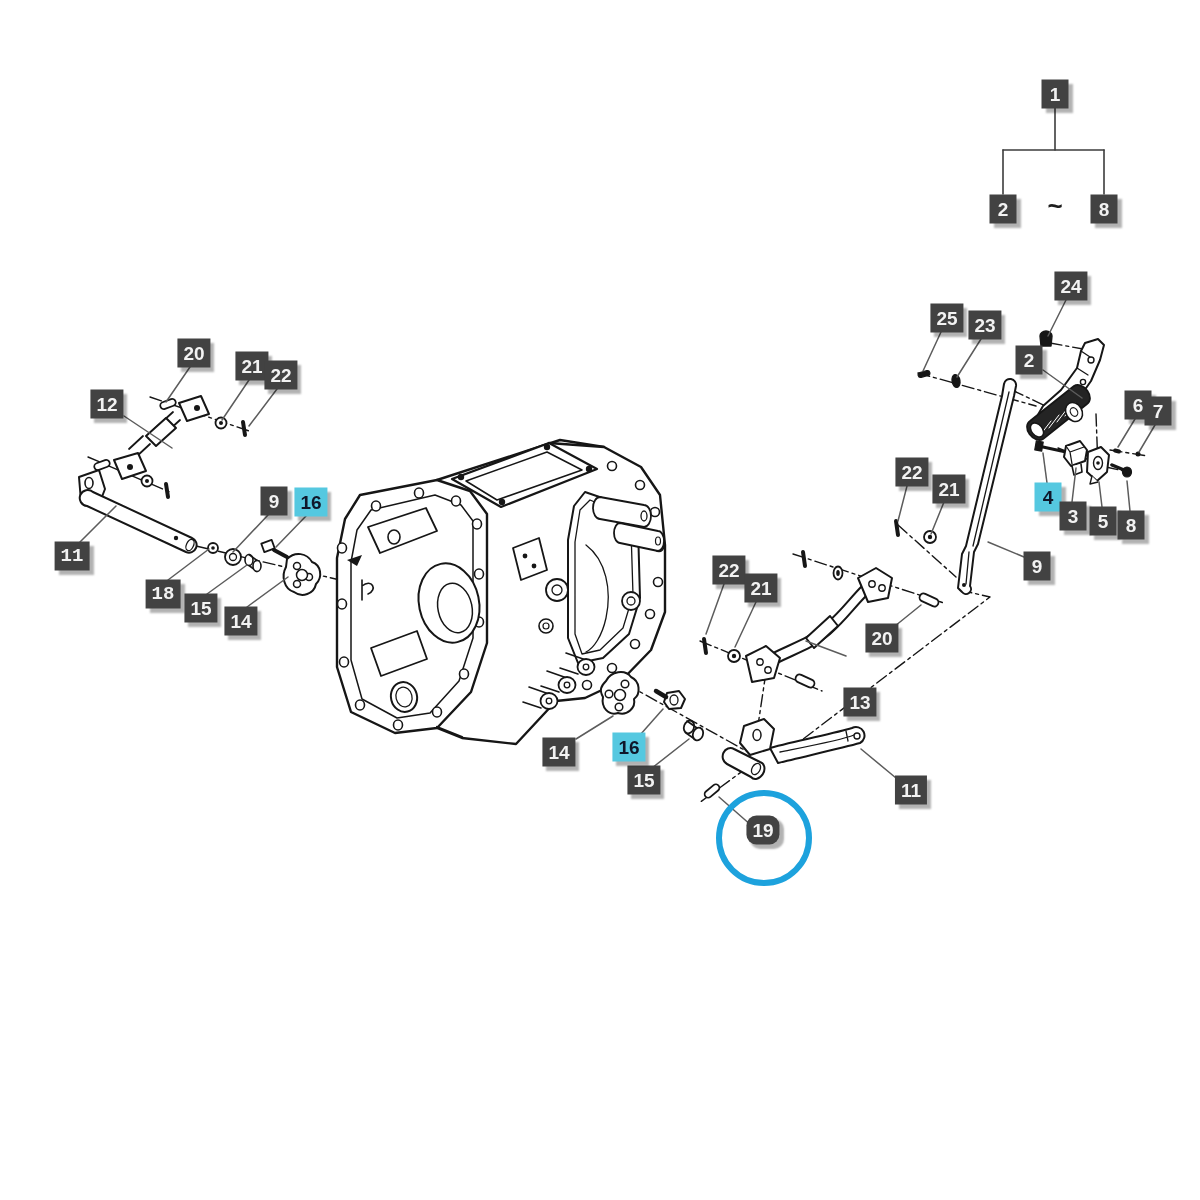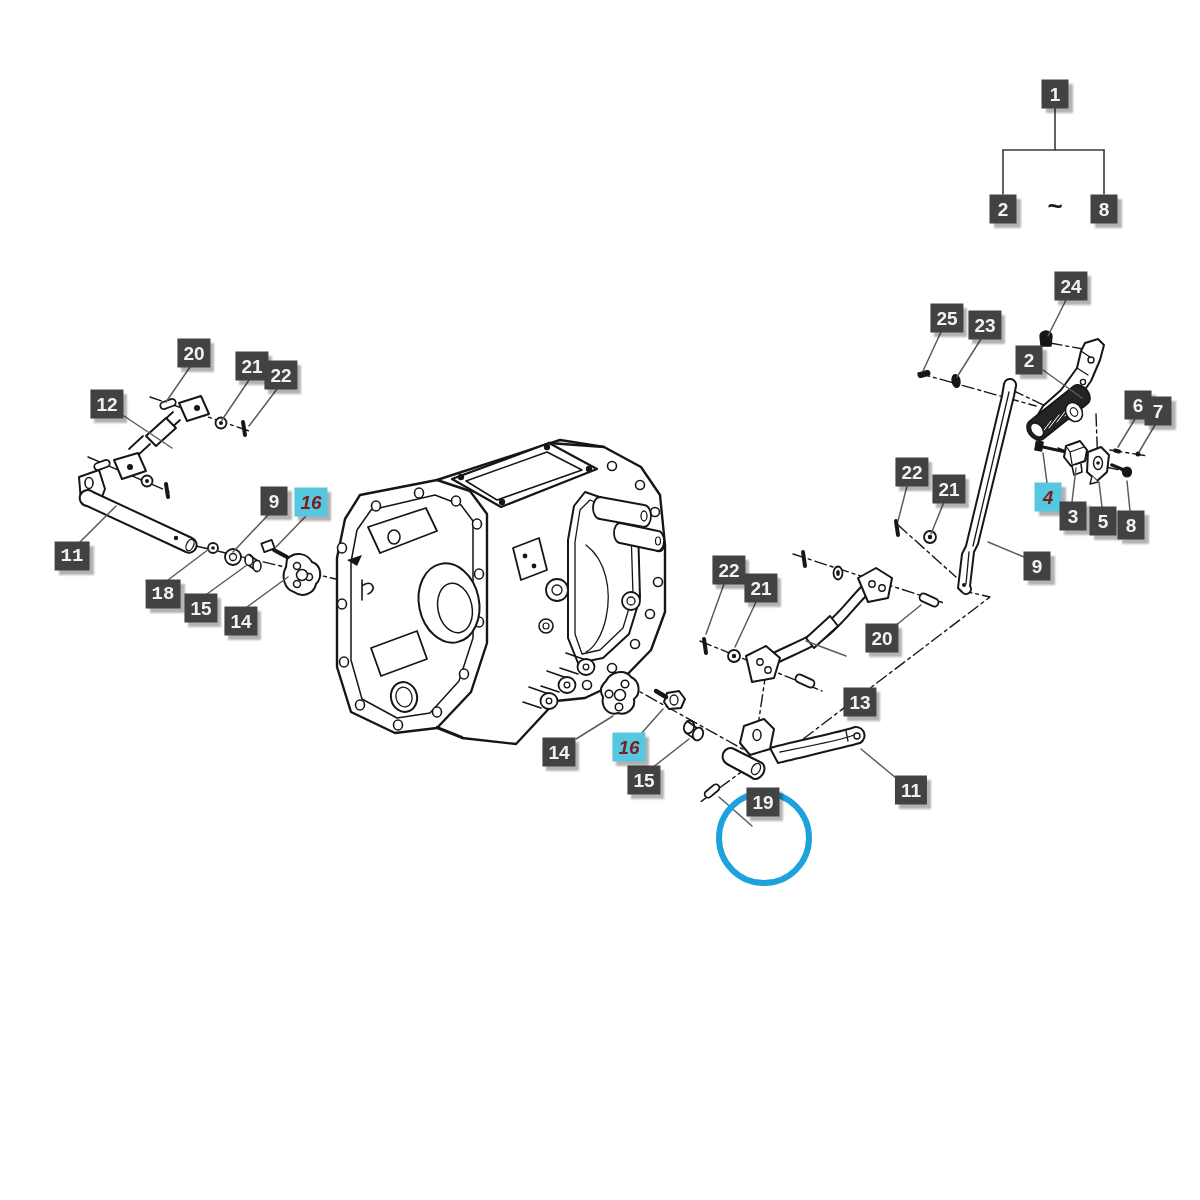--- a/index.html
+++ b/index.html
@@ -14,21 +14,21 @@
     font-weight:bold;
     font-size:19px;
     line-height:25px;
     padding:2px 6px;
     min-width:15px;
     text-align:center;
     box-shadow:4px 4px 2px rgba(0,0,0,0.30);
     letter-spacing:0px;
     user-select:none;
   }
-  .part-label.cyan{background:#55c8e0;color:#7f1d1d;font-style:italic;}
+  .part-label.cyan{background:#55c8e0;color:#0f172a;}
   .tilde{
     position:absolute;
     transform:translate(-50%,-50%);
     color:#1d1d1d;
     font-weight:bold;
     font-size:26px;
     background:transparent;
   }
 </style>
 </head>
@@ -337,21 +337,21 @@
       <div class="part-label" style="left: 1103px; top: 521px;">5</div>
       <div class="part-label" style="left: 1131px; top: 525px;">8</div>
       <div class="part-label" style="left: 1037px; top: 566px;">9</div>
       <div class="part-label" style="left: 912px; top: 472px;">22</div>
       <div class="part-label" style="left: 949px; top: 489px;">21</div>
       <div class="part-label" style="left: 882px; top: 638px;">20</div>
       <div class="part-label" style="left: 860px; top: 668px; margin-top: 34px;">13</div>
       <div class="part-label" style="left: 729px; top: 570px;">22</div>
       <div class="part-label" style="left: 761px; top: 588px;">21</div>
       <div class="part-label" style="left: 911px; top: 790px;">11</div>
-      <div class="part-label" style="left: 763px; top: 802px;">19</div>
+      <div class="part-label" style="left: 763px; top: 830px; border-radius: 10px;">19</div>
       <div class="part-label" style="left: 644px; top: 780px;">15</div>
       <div class="part-label cyan" style="left: 629px; top: 747px; background: rgb(85, 200, 224);">16</div>
       <div class="part-label" style="left: 559px; top: 752px;">14</div>
       <div class="part-label" style="left: 194px; top: 353px;">20</div>
       <div class="part-label" style="left: 252px; top: 366px;">21</div>
       <div class="part-label" style="left: 281px; top: 375px;">22</div>
       <div class="part-label" style="left: 107px; top: 404px;">12</div>
       <div class="part-label" style="left: 274px; top: 501px;">9</div>
       <div class="part-label cyan" style="left: 311px; top: 502px; background: rgb(85, 200, 224);">16</div>
       <div class="part-label" style="left: 72px; top: 556px; font-family: Liberation Mono, monospace;">11</div>

